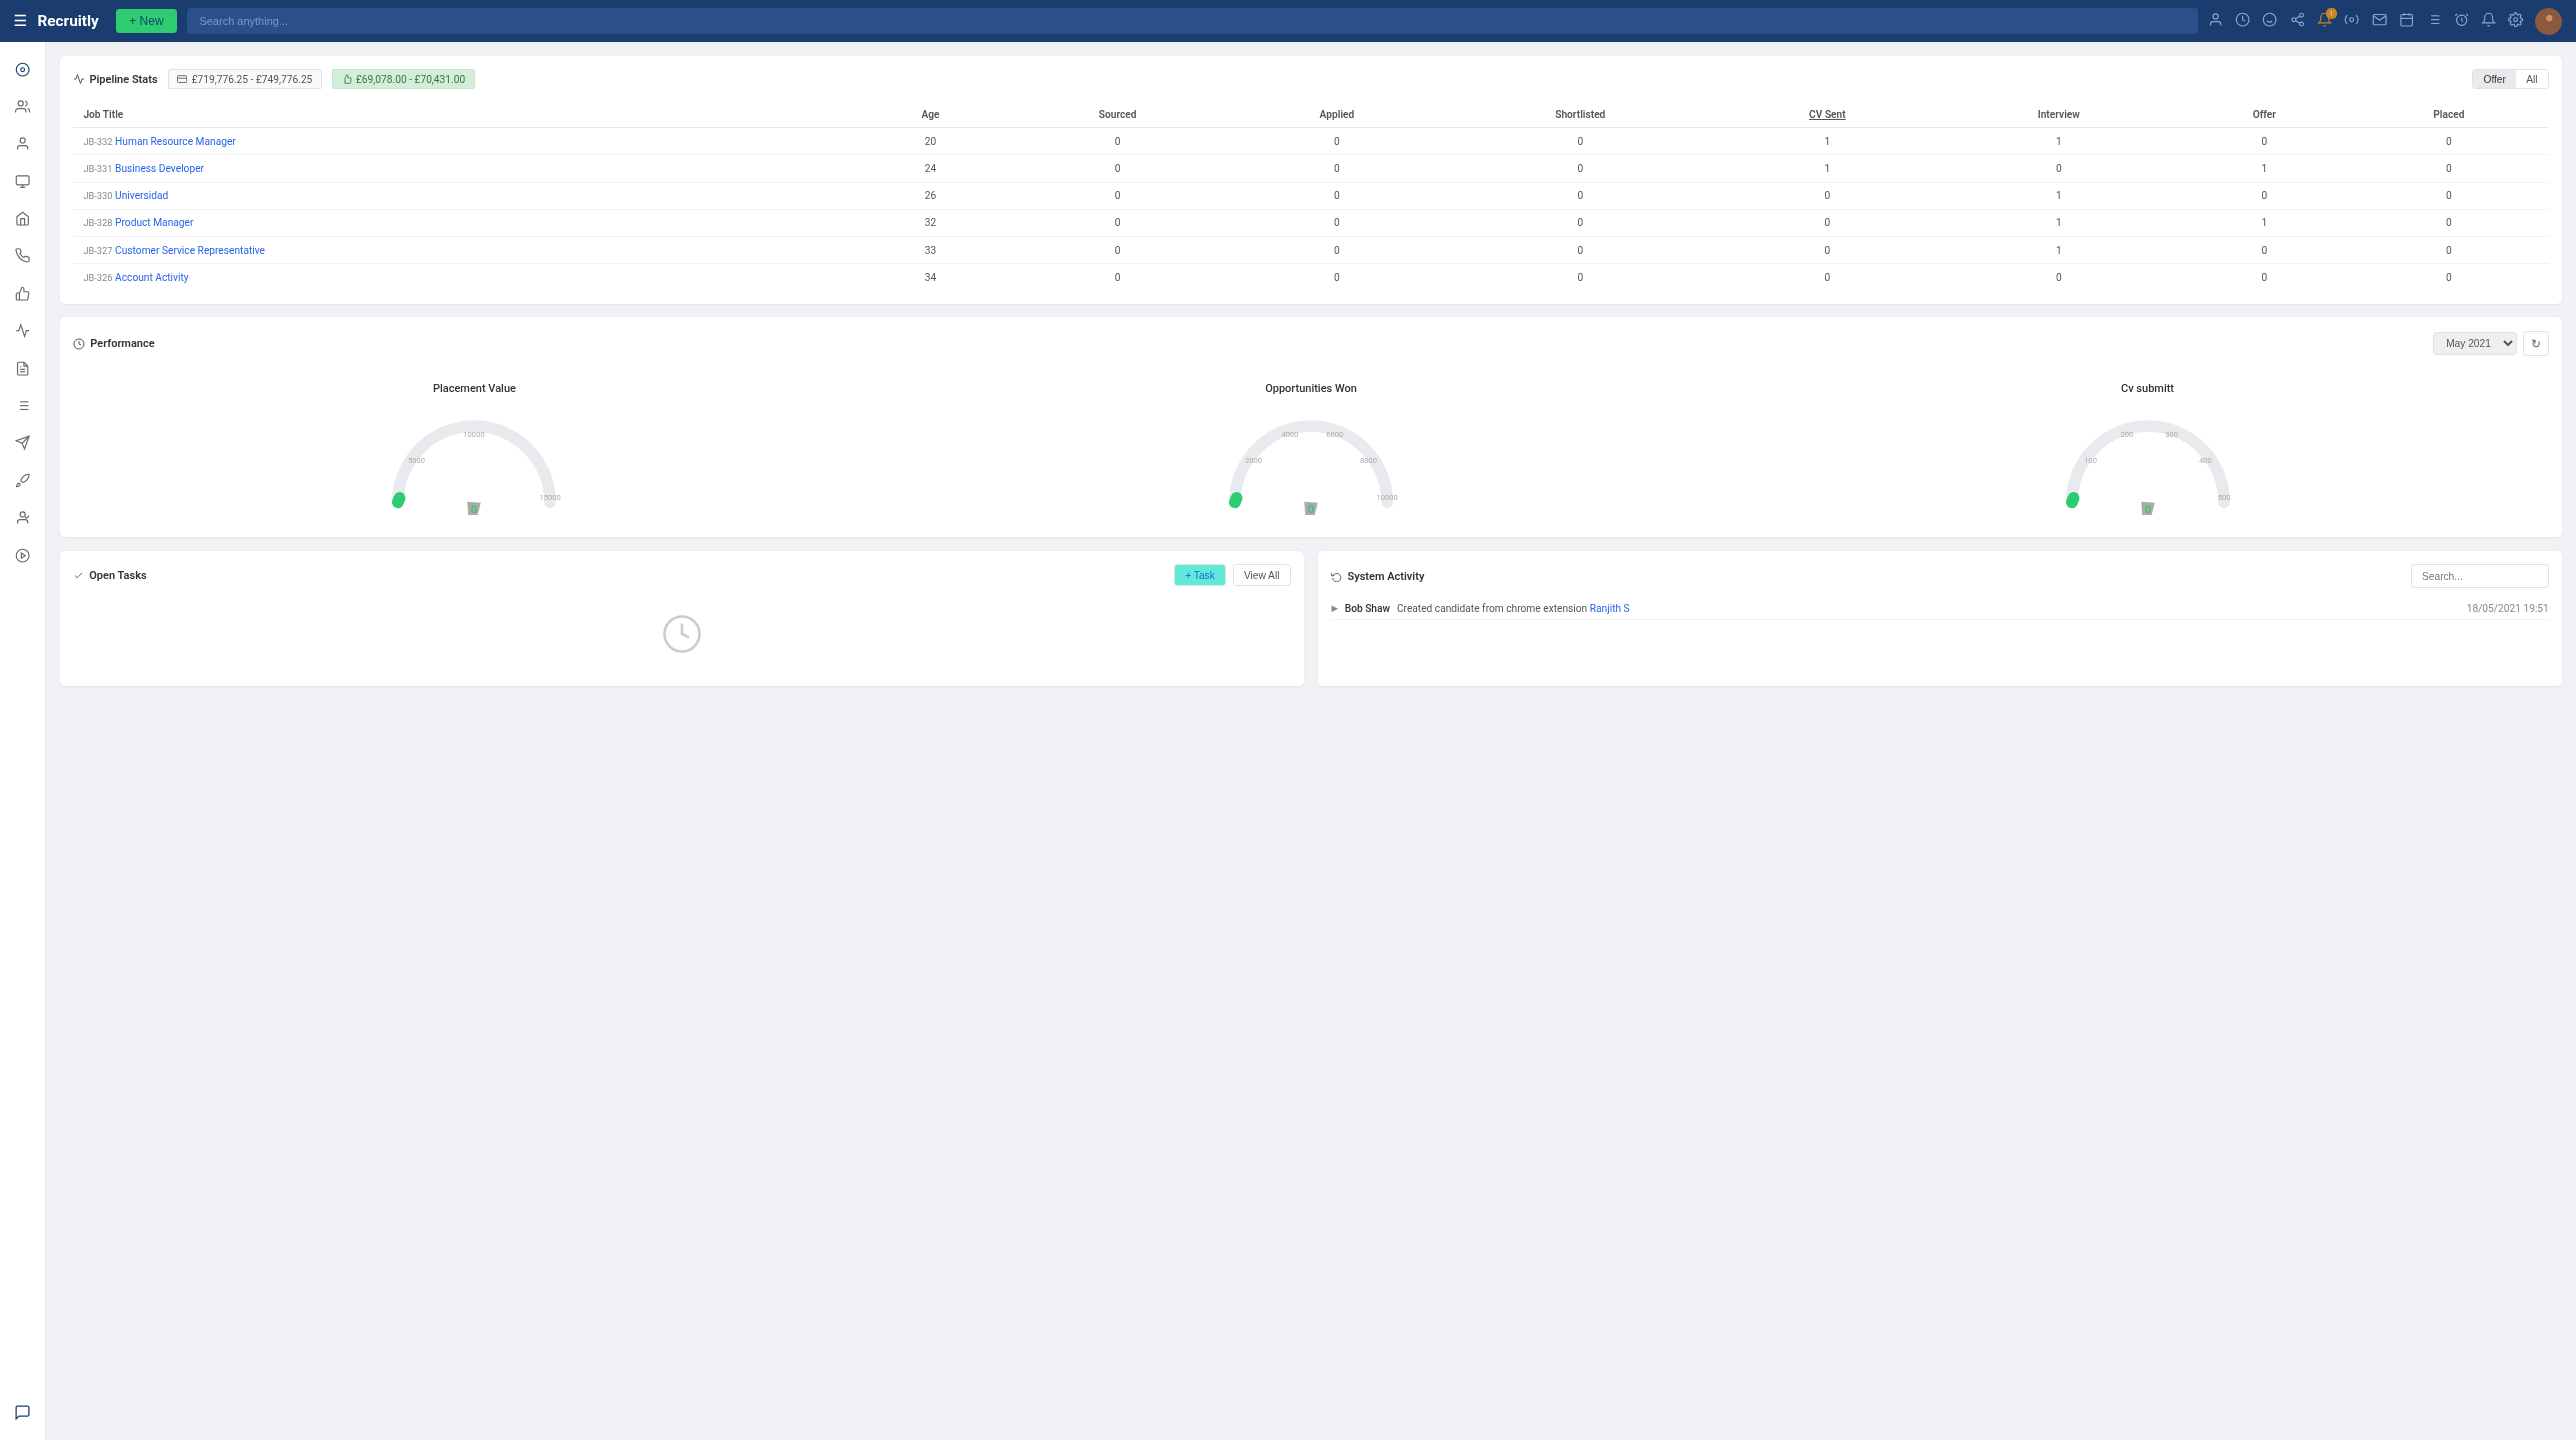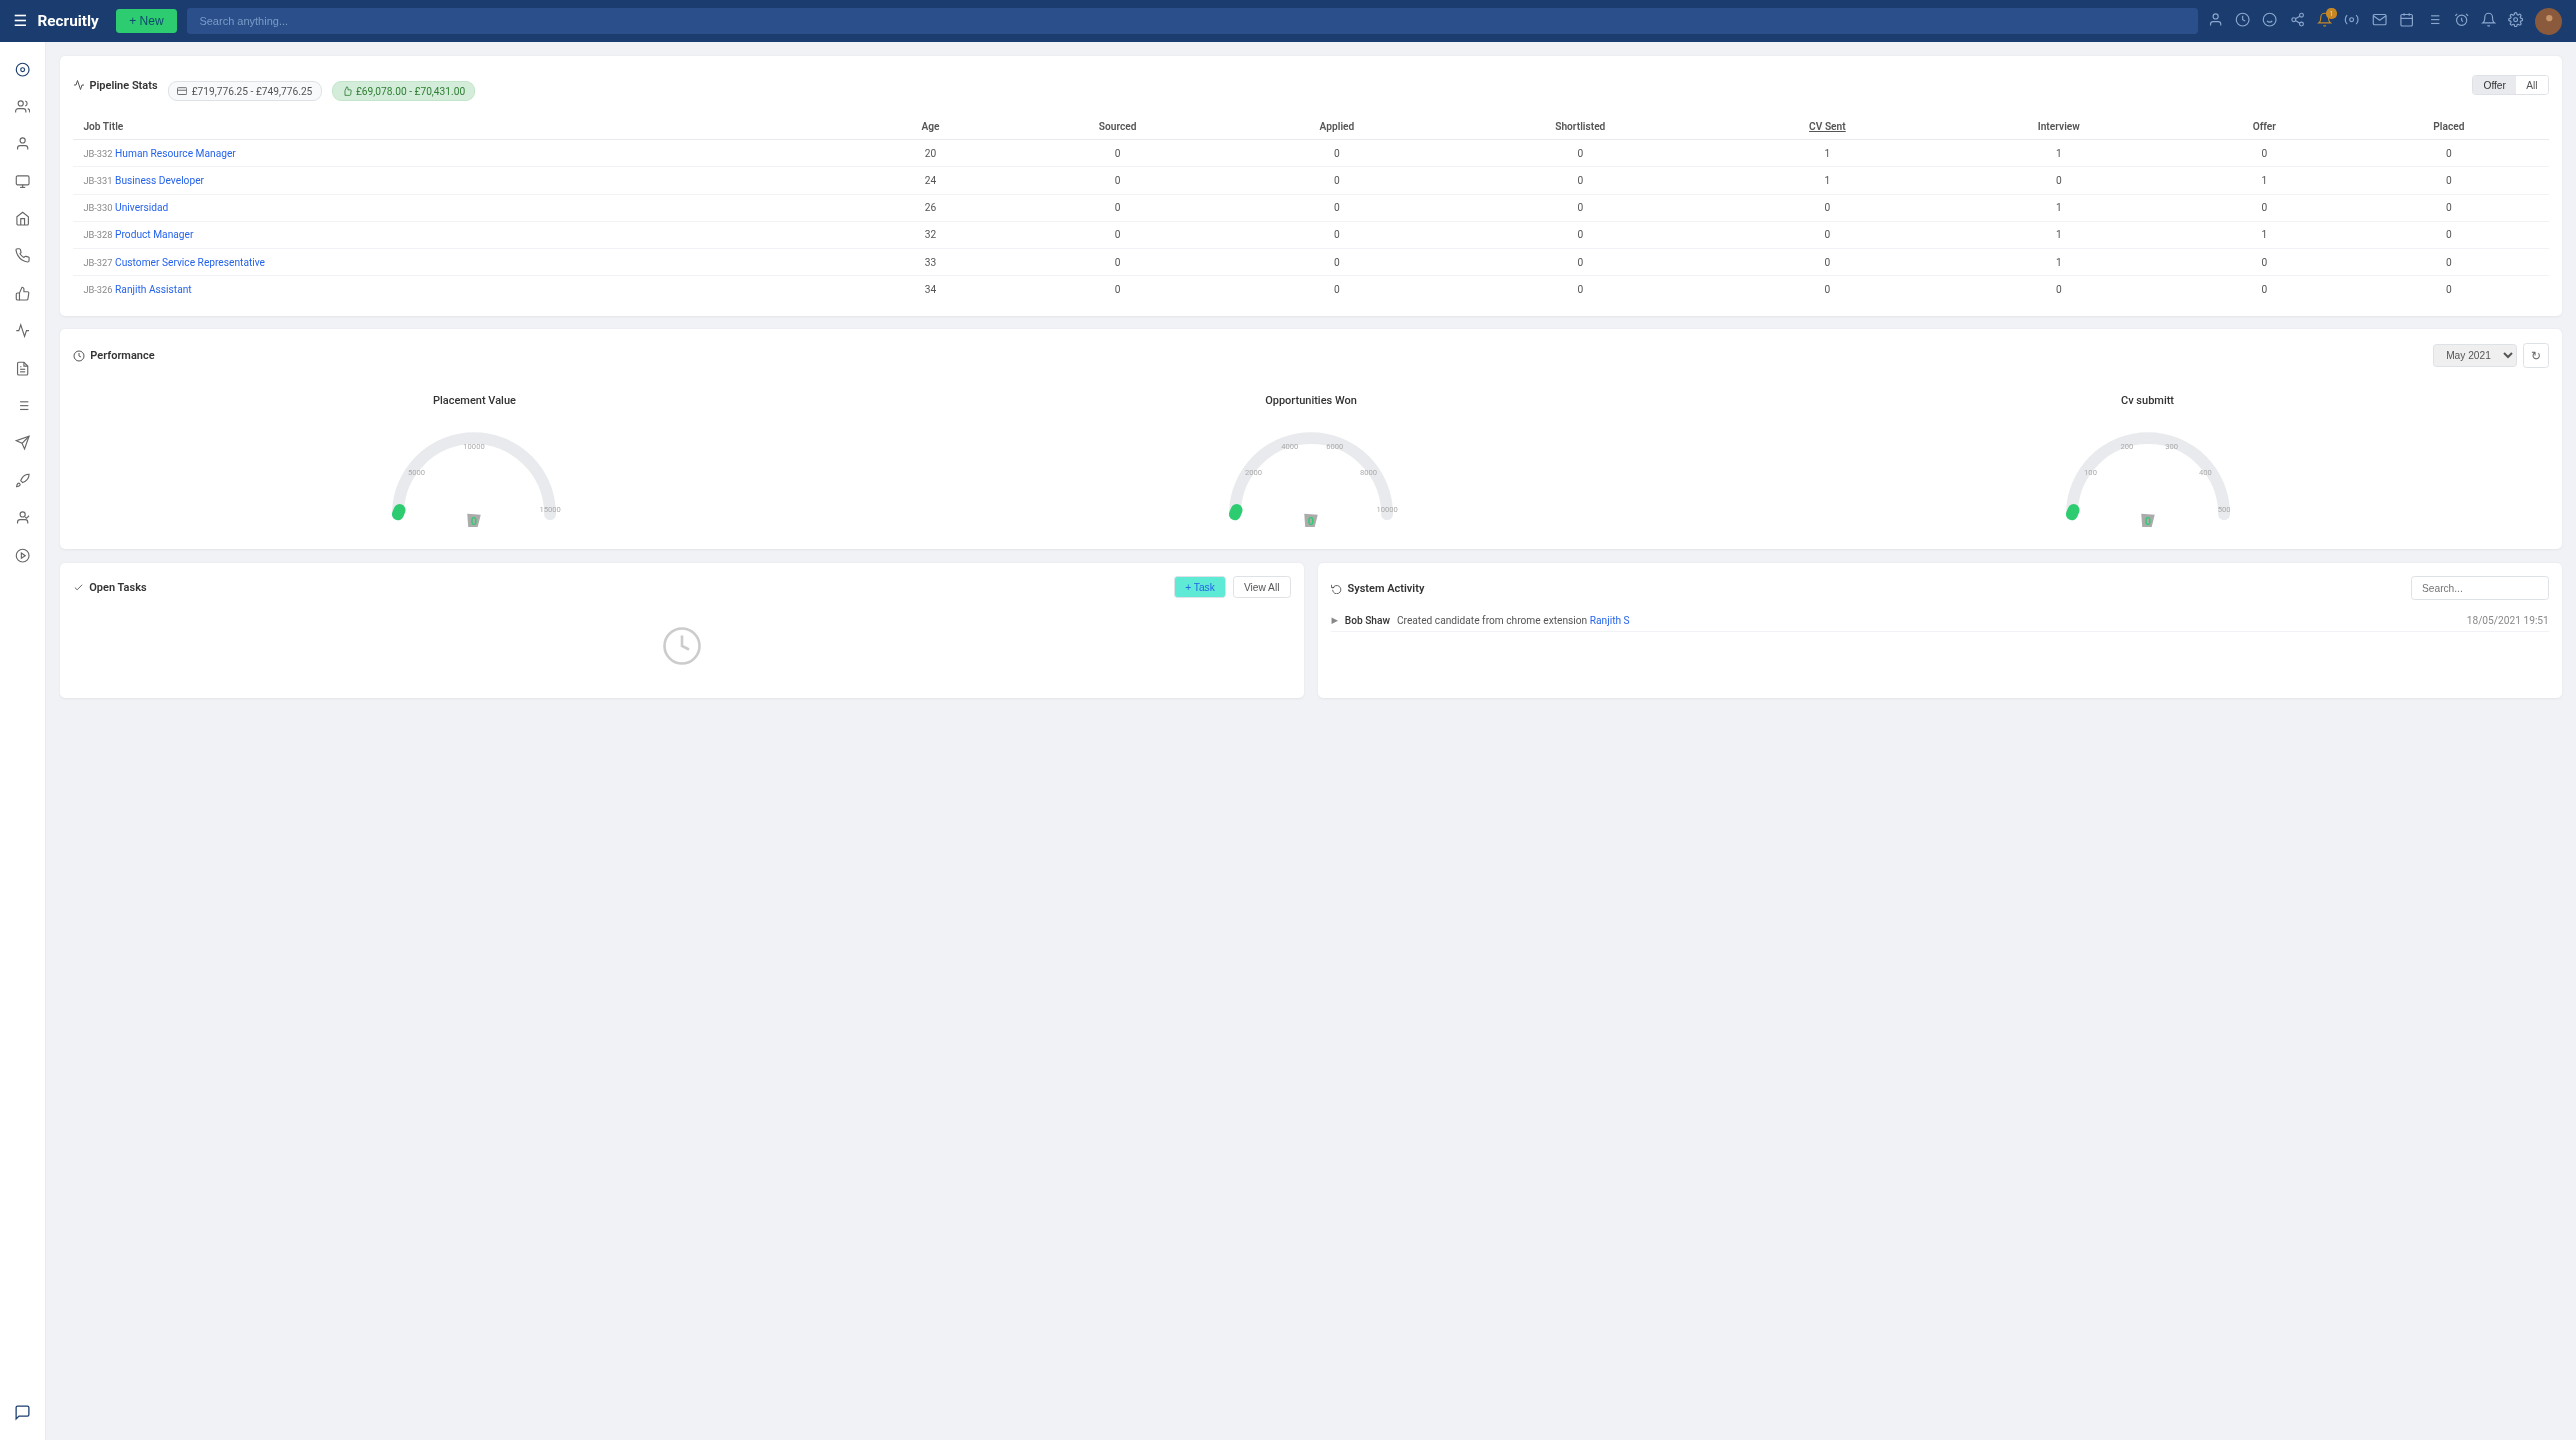--- a/index.html
+++ b/index.html
@@ -108,28 +108,27 @@
       font-weight: 600;
       font-size: 11px;
       color: #333;
       display: flex;
       align-items: center;
       gap: 4.2px;
     }
     .pipeline-badge {
       background: #f8f9fa;
       border: 0.8px solid #dee2e6;
-      border-radius: 9px;
+      border-radius: 2px;
       padding: 3.4px 8.5px;
       font-size: 10.2px;
       color: #555;
       display: flex;
       align-items: center;
       gap: 4.2px;
-      margin-top: 12px;
     }
     .pipeline-badge-green {
       background: #d4edda;
       border: 0.8px solid #c3e6cb;
       color: #2e7d32;
     }
     .pipeline-mine-toggle {
       margin-left: auto;
       display: flex;
       border: 0.8px solid #dee2e6;
@@ -658,21 +657,21 @@
       <td class="td-center">0</td>
       <td class="td-center">0</td>
       <td class="td-center">0</td>
       <td class="td-center">1</td>
       <td class="td-center">0</td>
       <td class="td-center">0</td>
     </tr>
             <tr>
       <td>
         <span class="job-id">JB-326</span>
-        <a class="job-link"> Ranjith Assistant</a>
+        <a class="job-link"> Account Activity</a>
       </td>
       <td class="td-center">34</td>
       <td class="td-center">0</td>
       <td class="td-center">0</td>
       <td class="td-center">0</td>
       <td class="td-center">0</td>
       <td class="td-center">0</td>
       <td class="td-center">0</td>
       <td class="td-center">0</td>
     </tr>

